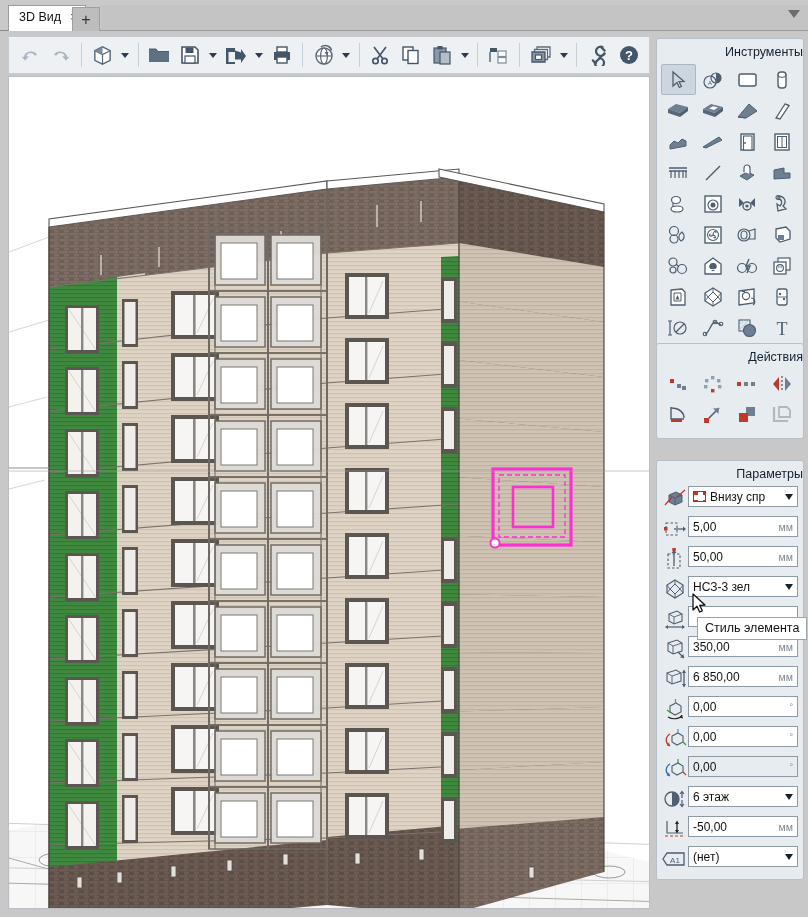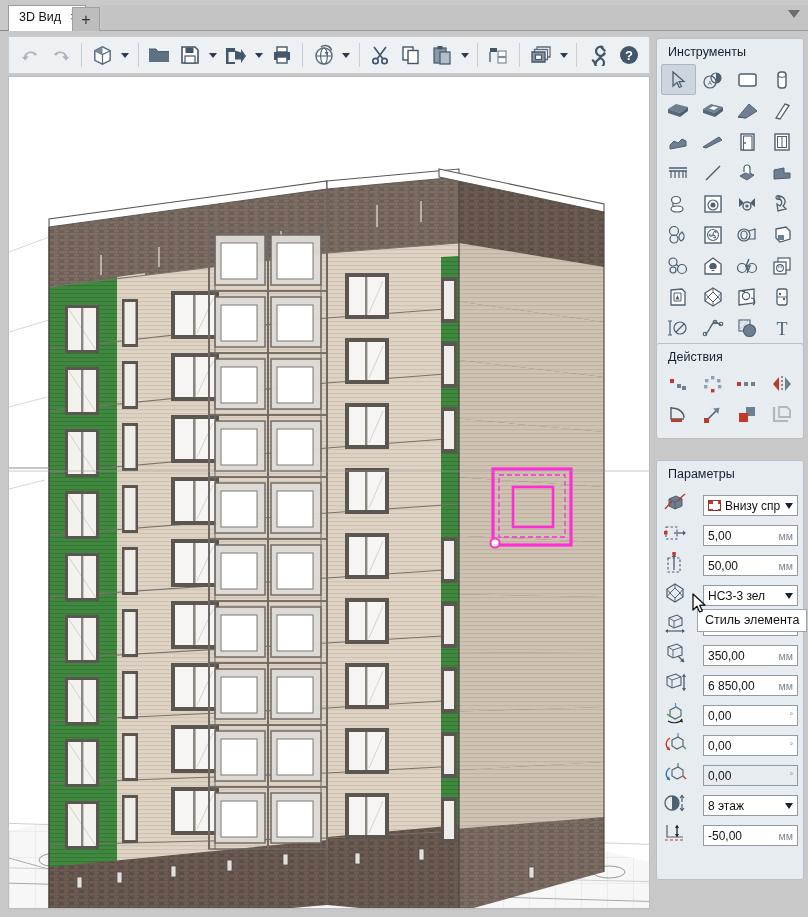--- a/index.html
+++ b/index.html
@@ -75,41 +75,41 @@
   .viewport svg { display:block; }
 
   
   .panel {
     position:absolute; left:656px; width:148px;
     background:#e7ecf0;
     border:1px solid #b7c0c8;
     border-radius:3px;
   }
   .panel-title {
-    text-align:left; font-size:12.5px; color:#12202e;
+    text-align:right; font-size:12.5px; color:#12202e;
     padding:6px 0 5px 11px;
   }
   #panel-tools  { top:38px;  height:318px; }
   #panel-actions{ top:343px; height:96px; }
   #panel-params { top:460px; height:420px; }
 
   .icon-grid { display:grid; grid-template-columns:repeat(4,1fr); padding:0 4px 6px 4px; }
   .icell {
     height:31px; display:flex; align-items:center; justify-content:center;
     cursor:pointer; border:1px solid transparent; border-radius:2px;
   }
   .icell.sel { background:#cdd6de; border-color:#aab6c1; }
   .icell svg { display:block; }
 
   .act-grid { display:grid; grid-template-columns:repeat(4,1fr); padding:0 4px 4px 4px; }
   .acell { height:30px; display:flex; align-items:center; justify-content:center; cursor:pointer;
            border:1px solid transparent; border-radius:2px; }
 
   
-  .prow { display:flex; align-items:flex-end; height:30px; padding:0 5px; gap:15px; }
+  .prow { display:flex; align-items:flex-start; height:30px; padding:0 5px; gap:0; }
   .pico { width:26px; height:26px; display:flex; align-items:center; justify-content:center; flex:0 0 26px; cursor:pointer;}
   .pfield {
     flex:1 1 auto; height:21px; background:#ffffff; border:1px solid #8e9aa6;
     display:flex; align-items:center; padding:0 4px; position:relative;
     font-size:12px; color:#111;
   }
   .pfield.dim { background:#e7ecf0; }
   .pval { flex:1 1 auto; white-space:nowrap; overflow:hidden; }
   .punit { color:#7c8893; font-size:10.5px; padding-left:3px; }
   .pdeg { color:#7c8893; font-size:9px; padding-left:3px; }
@@ -123,21 +123,21 @@
     background:
       linear-gradient(#c0392b,#c0392b) 0 0/4px 3px no-repeat,
       linear-gradient(#c0392b,#c0392b) 9px 0/4px 3px no-repeat,
       linear-gradient(#c0392b,#c0392b) 0 8px/4px 3px no-repeat,
       linear-gradient(#c0392b,#c0392b) 9px 8px/4px 3px no-repeat,
       #ffffff;
   }
 
   
   .tooltip {
-    position:absolute; left:40px; top:148px;
+    position:absolute; left:40px; top:156px;
     background:#ffffff; border:1px solid #9aa4ae;
     padding:3px 7px 4px 7px; font-size:12.5px; color:#111; white-space:nowrap;
     z-index:40;
   }
   .cursor-arrow { position:absolute; left:34px; top:132px; z-index:41; }
 
   
   .bottomfill { position:absolute; left:656px; top:884px; width:148px; height:33px; background:#c8c8c8; }
 </style>
 </head>
@@ -1281,40 +1281,52 @@
     <div class="prow">
       <div class="pico">
         <svg width="24" height="20" viewBox="0 0 24 20">
             <circle cx="9" cy="10" r="7" fill="none" stroke="#4d5f70" stroke-width="1.3"></circle>
             <path d="M9 3 A7 7 0 0 1 9 17 Z" fill="#4d5f70"></path>
             <path d="M19 3 L19 9 M17 5 L19 2.5 L21 5" stroke="#4d5f70" stroke-width="1.2" fill="none"></path>
             <path d="M19 11 L19 17 M17 15 L19 17.5 L21 15" stroke="#4d5f70" stroke-width="1.2" fill="none"></path>
           </svg>
       </div>
       <div class="pfield">
-        <span class="pval">8 этаж</span>
+        <span class="pval">6 этаж</span>
         <span class="pcaret"></span>
       </div>
     </div>
 
     <div class="prow">
       <div class="pico">
         <svg width="24" height="22" viewBox="0 0 24 22">
             <path d="M4 3 L4 15 L20 15" fill="none" stroke="#4d5f70" stroke-width="1.2"></path>
             <path d="M2 18 L22 18" stroke="#c0392b" stroke-width="1.2" stroke-dasharray="3 2"></path>
             <path d="M14 4 L14 14" stroke="#222" stroke-width="1.3"></path>
             <path d="M12 6 L14 2.5 L16 6 Z M12 12 L14 15.5 L16 12 Z" fill="#222"></path>
           </svg>
       </div>
       <div class="pfield">
         <span class="pval">-50,00</span>
         <span class="punit">мм</span>
       </div>
     </div>
 
+    <div class="prow">
+      <div class="pico">
+        <svg width="26" height="18" viewBox="0 0 26 18">
+            <path d="M5 3 L22 3 L22 15 L5 15 L1 9 Z" fill="none" stroke="#4d5f70" stroke-width="1.3"></path>
+            <text x="13" y="12.5" font-size="8" font-family="Liberation Sans, sans-serif" fill="#4d5f70" text-anchor="middle">A1</text>
+          </svg>
+      </div>
+      <div class="pfield">
+        <span class="pval">(нет)</span>
+        <span class="pcaret"></span>
+      </div>
+    </div>
 
     <div class="cursor-arrow">
       <svg width="17" height="22" viewBox="0 0 17 22">
           <path d="M2 1 L2 17 L6 13.3 L8.6 19 L11.3 17.8 L8.7 12.3 L14 12 Z" fill="#ffffff" stroke="#111" stroke-width="1.3" stroke-linejoin="round"></path>
         </svg>
     </div>
     <div class="tooltip">Стиль элемента</div>
   </div>
 
   <div class="bottomfill"></div>

